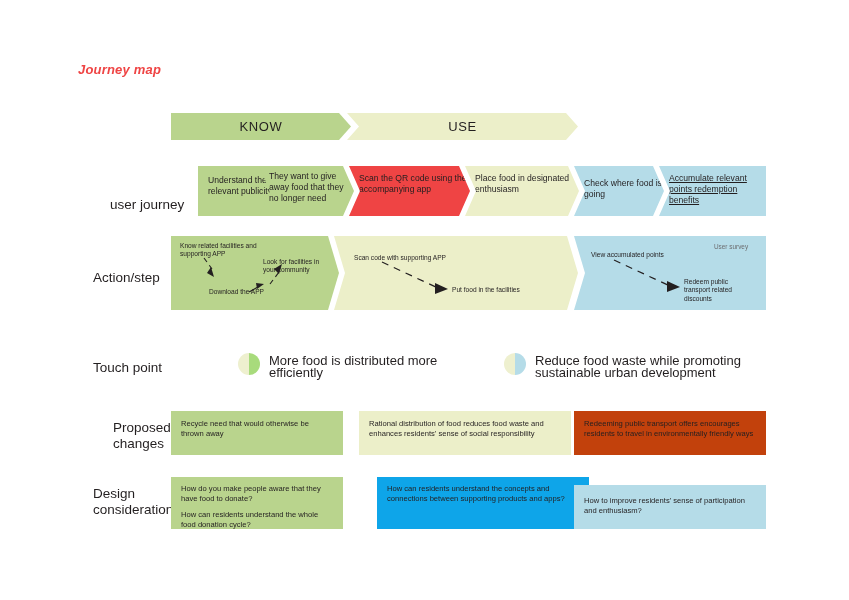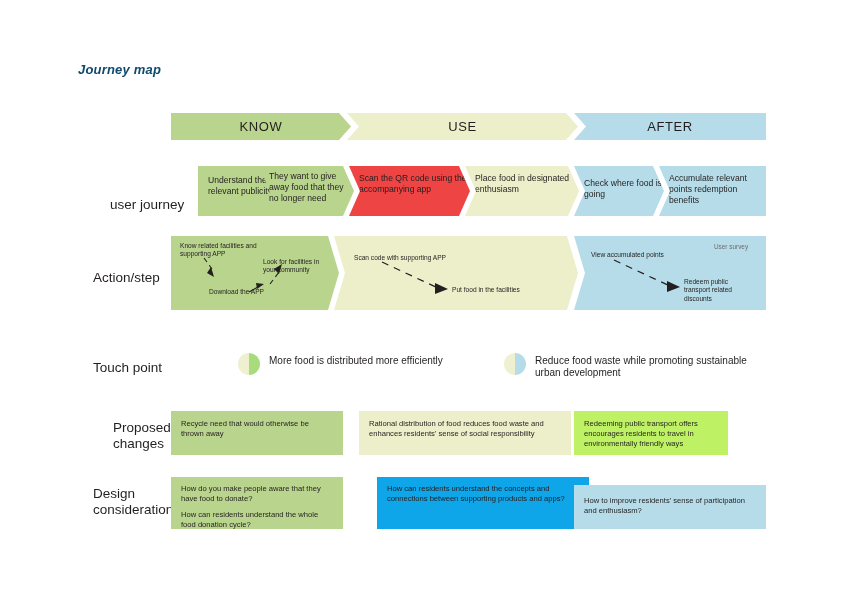--- a/index.html
+++ b/index.html
@@ -10,21 +10,21 @@
     color:#231f20;
     overflow:hidden;
     position:relative;
   }
   .canvas{position:absolute;left:0;top:0;width:849px;height:600px;}
 
   
   .title{
     position:absolute;left:78px;top:62px;
     font-size:13px;font-weight:bold;font-style:italic;
-    color:#0c4a6e;letter-spacing:.2px;
+    color:#ef4444;letter-spacing:.2px;
   }
 
   
   .row-label{
     position:absolute;
     font-size:13.5px;color:#231f20;
     line-height:16px;
     text-align:left;
   }
 
@@ -45,42 +45,42 @@
   
   .uj{position:absolute;left:171px;top:166px;width:595px;height:50px;}
   .uj-cell{
     position:absolute;top:0;height:50px;
     font-size:8.6px;line-height:11px;color:#231f20;
     padding:9px 0 0 10px;
     box-sizing:border-box;
   }
   .chev-first{clip-path:polygon(0 0,calc(100% - 11px) 0,100% 50%,calc(100% - 11px) 100%,0 100%);}
   .chev-mid{clip-path:polygon(0 0,calc(100% - 11px) 0,100% 50%,calc(100% - 11px) 100%,0 100%,11px 50%);}
-  .chev-last{clip-path:polygon(0 0,100% 0,100% 100%,0 100%,11px 50%);}
+  .chev-last{clip-path:polygon(0 0,100% 0,100% 100%,0 100%,11px 50%);text-decoration:underline;}
 
   
   .act{position:absolute;left:171px;top:236px;width:595px;height:74px;}
   .act-band{position:absolute;top:0;height:74px;}
   .act-txt{
     position:absolute;font-size:6.6px;line-height:8.4px;color:#231f20;
   }
   .act-txt.grey{color:#6d6e71;font-size:6.4px;}
   .arrow-svg{position:absolute;left:0;top:0;width:100%;height:100%;overflow:visible;}
 
   
   .tp{position:absolute;left:171px;top:352px;width:595px;height:34px;}
   .tp-item{position:absolute;top:0;display:flex;align-items:flex-start;}
   .tp-dot{
     width:22px;height:22px;border-radius:50%;
     flex:0 0 22px;margin-top:1px;margin-right:9px;
     position:relative;overflow:hidden;
   }
   .tp-dot .lh,.tp-dot .rh{position:absolute;top:0;width:50%;height:100%;}
   .tp-dot .lh{left:0;} .tp-dot .rh{right:0;}
-  .tp-label{font-size:10px;line-height:12px;color:#231f20;padding-top:3px;}
+  .tp-label{font-size:13px;line-height:12px;color:#231f20;padding-top:3px;}
 
   
   .pc{position:absolute;left:171px;top:411px;width:595px;height:44px;}
   .pc-cell{
     position:absolute;top:0;height:44px;
     font-size:7.6px;line-height:10px;color:#231f20;
     padding:8px 12px 0 10px;box-sizing:border-box;
   }
 
   
@@ -96,21 +96,20 @@
 </head>
 <body>
 
 <div class="canvas">
 
   <div class="title">Journey map</div>
 
   <div class="phase-bar">
     <div class="phase ph-know">KNOW</div>
     <div class="phase ph-use">USE</div>
-    <div class="phase ph-after">AFTER</div>
   </div>
 
   <div class="row-label" style="left:110px;top:186px;margin-top:11px;">user journey</div>
 
   <div class="uj">
     <div class="uj-cell chev-first" style="left:0;width:93px;background:#b9d48d;margin-left:27px;">Understand the relevant publicity</div>
     <div class="uj-cell chev-mid" style="left:88px;width:95px;background:#b9d48d;padding-top:5px;">They want to give away food that they no longer need</div>
     <div class="uj-cell chev-mid" style="left:178px;width:121px;background:#ef4444;padding-top:7px;">Scan the QR code using the accompanying app</div>
     <div class="uj-cell chev-mid" style="left:294px;width:114px;background:#ecefc9;padding-top:7px;">Place food in designated enthusiasm</div>
     <div class="uj-cell chev-mid" style="left:403px;width:90px;background:#b5dce8;padding-top:12px;">Check where food is going</div>
@@ -175,21 +174,21 @@
   </div>
 
   <div class="row-label" style="left:93px;top:420px;margin-left:20px;">
     <div>Proposed</div>
     <div>changes</div>
   </div>
 
   <div class="pc">
     <div class="pc-cell" style="left:0;width:172px;background:#b9d48d;">Recycle need that would otherwise be thrown away</div>
     <div class="pc-cell" style="left:188px;width:212px;background:#ecefc9;">Rational distribution of food reduces food waste and enhances residents' sense of social responsibility</div>
-    <div class="pc-cell" style="left:403px;width:154px;background:#bef264;">Redeeming public transport offers encourages residents to travel in environmentally friendly ways</div>
+    <div class="pc-cell" style="left:403px;width:192px;background:#c2410c;">Redeeming public transport offers encourages residents to travel in environmentally friendly ways</div>
   </div>
 
   <div class="row-label" style="left:93px;top:486px;">
     <div>Design</div>
     <div>consideration</div>
   </div>
 
   <div class="dc">
     <div class="dc-cell" style="left:0;top:0;width:172px;background:#b9d48d;">
       <p class="dc-q">How do you make people aware that they have food to donate?</p>

